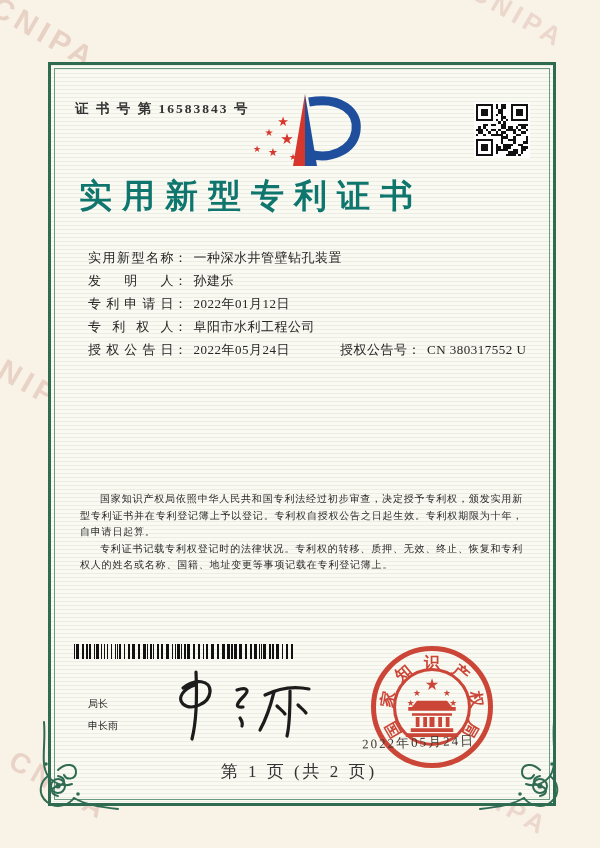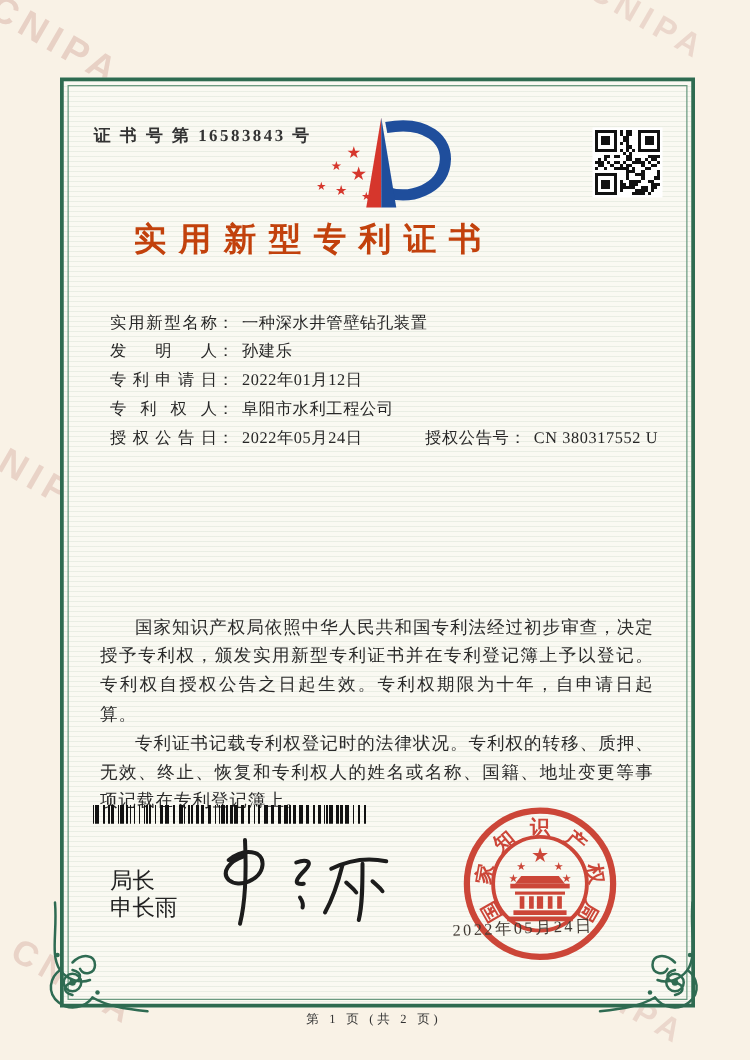--- a/index.html
+++ b/index.html
@@ -10,40 +10,40 @@
         pointer-events:none;white-space:nowrap;}
   .frame{position:absolute;left:48px;top:62px;width:502px;height:738px;
         border:3px solid #2e6b50;background:
         repeating-linear-gradient(180deg, rgba(122,160,130,0.13) 0px, rgba(122,160,130,0.13) 1px, transparent 1px, transparent 4px),
         #faf9f2;}
   .frame-inner{position:absolute;inset:3px;border:1px solid #6b9a80;pointer-events:none;}
   .cert-no{position:absolute;left:75px;top:100px;font-size:13.5px;letter-spacing:2px;color:#333;font-weight:bold;}
   .logo{position:absolute;left:247px;top:92px;width:118px;height:80px;}
   .qr{position:absolute;left:474px;top:102px;width:52px;height:52px;background:#fff;padding:2px;}
   .title{position:absolute;left:48px;top:174px;width:406px;text-align:center;
-        font-size:26px;font-weight:bold;letter-spacing:10px;color:#c2410c;}
+        font-size:33px;font-weight:bold;letter-spacing:10px;color:#0f766e;}
   .fields{position:absolute;left:88px;top:249px;width:440px;}
   .frow{height:23px;font-size:13px;letter-spacing:0.5px;white-space:nowrap;}
   .flabel{display:inline-block;width:86px;text-align:justify;text-align-last:justify;vertical-align:top;}
   .flabel.inline{width:auto;text-align-last:auto;margin-left:50px;}
   .fcolon{margin-right:6px;}
-  .paras{position:absolute;left:80px;top:491px;width:443px;font-size:14px;
+  .paras{position:absolute;left:80px;top:491px;width:443px;font-size:10px;
         line-height:1.66;letter-spacing:0.8px;text-align:justify;color:#2a2a2a;}
   .paras p{margin:0;text-indent:2em;}
   .barcode{position:absolute;left:74px;top:644px;width:220px;height:15px;}
-  .signer{position:absolute;left:88px;top:693px;font-size:18px;line-height:22px;color:#222;}
+  .signer{position:absolute;left:88px;top:693px;font-size:10px;line-height:22px;color:#222;}
   .signature{position:absolute;left:165px;top:664px;width:160px;height:80px;}
   .seal{position:absolute;left:371px;top:646px;width:122px;height:122px;opacity:0.93;z-index:3;}
   .seal-ring{position:absolute;inset:0;border:5px solid #c9392b;border-radius:50%;}
   .seal-char{position:absolute;left:50%;top:50%;font-size:16px;font-weight:bold;color:#c9392b;}
   .seal-emblem{position:absolute;left:21px;top:21px;width:80px;height:80px;}
   .seal-date{position:absolute;left:362px;top:733px;width:150px;font-size:13px;letter-spacing:2px;
         color:#413a33;transform:rotate(-2deg);z-index:4;}
-  .page-info{position:absolute;left:48px;top:808px;width:502px;text-align:center;
-        font-size:10px;letter-spacing:3px;color:#333;}
+  .page-info{position:absolute;left:48px;top:760px;width:502px;text-align:center;
+        font-size:17px;letter-spacing:3px;color:#333;}
   .footer-note{position:absolute;left:48px;top:808px;width:502px;text-align:center;
         font-size:11.5px;letter-spacing:4px;color:#333;}
   .ornament{position:absolute;width:92px;height:92px;z-index:2;}
   .ornament.bl{left:34px;top:720px;}
   .ornament.br{left:472px;top:720px;transform:scaleX(-1);}
 </style>
 </head>
 <body>
 
 <div class="page">

